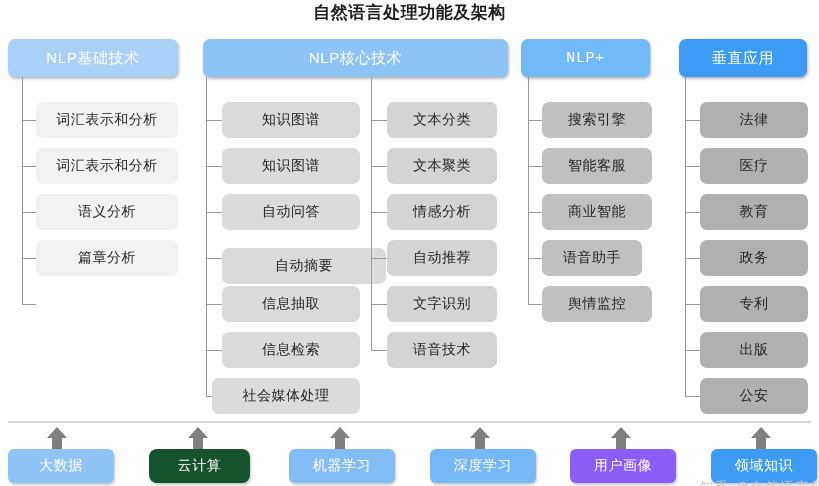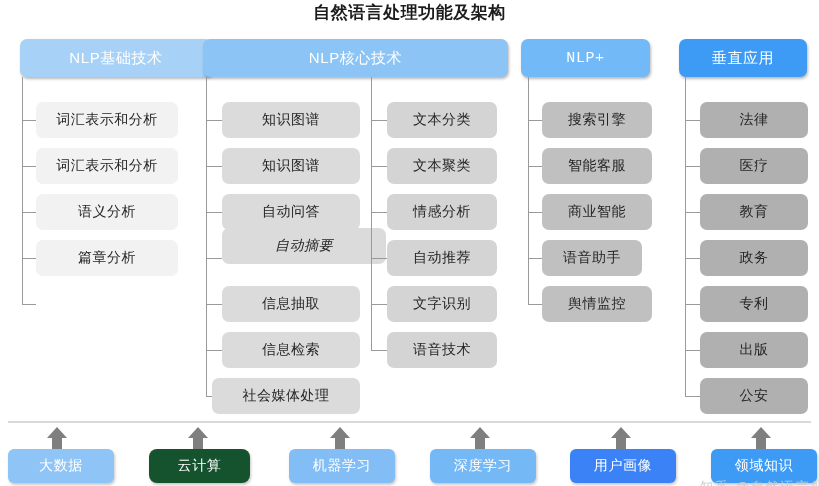--- a/index.html
+++ b/index.html
@@ -91,21 +91,21 @@
     overflow:hidden;
   }
 </style>
 </head>
 <body>
 
 <div id="diagram">
 
   <div class="title">自然语言处理功能及架构</div>
 
-  <div class="box hdr c1" style="left:20px;top:39px;width:192px;">
+  <div class="box hdr c1" style="left:8px;top:39px;width:170px;">
     <span>NLP基础技术</span>
   </div>
 
   <div class="box hdr c2" style="left:203px;top:39px;width:305px;">
     <span>NLP核心技术</span>
   </div>
 
   <div class="box hdr c3" style="left:521px;top:39px;width:129px;font-family:Liberation Mono, monospace;">
     <span>NLP+</span>
   </div>
@@ -145,21 +145,21 @@
 
   <div class="box leaf g2" style="left:222px;top:102px;width:138px;">
     <span>知识图谱</span>
     </div>
   <div class="box leaf g2" style="left:222px;top:148px;width:138px;">
     <span>知识图谱</span>
     </div>
   <div class="box leaf g2" style="left:222px;top:194px;width:138px;">
     <span>自动问答</span>
     </div>
-  <div class="box leaf g2" style="left:222px;top:228px;width:164px;font-style:italic;">
+  <div class="box leaf g2" style="left:222px;top:248px;width:164px;">
     <span>自动摘要</span>
     </div>
   <div class="box leaf g2" style="left:222px;top:286px;width:138px;">
     <span>信息抽取</span>
     </div>
   <div class="box leaf g2" style="left:222px;top:332px;width:138px;">
     <span>信息检索</span>
     </div>
   <div class="box leaf g2" style="left:212px;top:378px;width:148px;">
     <span>社会媒体处理</span>
@@ -284,21 +284,21 @@
     </div>
   <div class="box found" style="left:149px;top:449px;width:101px;background:#14532d;border-radius:8px;">
     <span>云计算</span>
     </div>
   <div class="box found" style="left:289px;top:449px;width:106px;background:#82bef5;">
     <span>机器学习</span>
     </div>
   <div class="box found" style="left:430px;top:449px;width:106px;background:#75b8f6;">
     <span>深度学习</span>
     </div>
-  <div class="box found" style="left:570px;top:449px;width:106px;background:#3b82f6;">
+  <div class="box found" style="left:570px;top:449px;width:106px;background:#8b5cf6;">
     <span>用户画像</span>
     </div>
   <div class="box found" style="left:711px;top:449px;width:106px;background:#3d9bf5;">
     <span>领域知识</span>
     </div>
 
   <div class="watermark" style="left:700px;top:478px;width:119px;height:8px;">知乎 @自然语言处理</div>
 
 </div>
 

